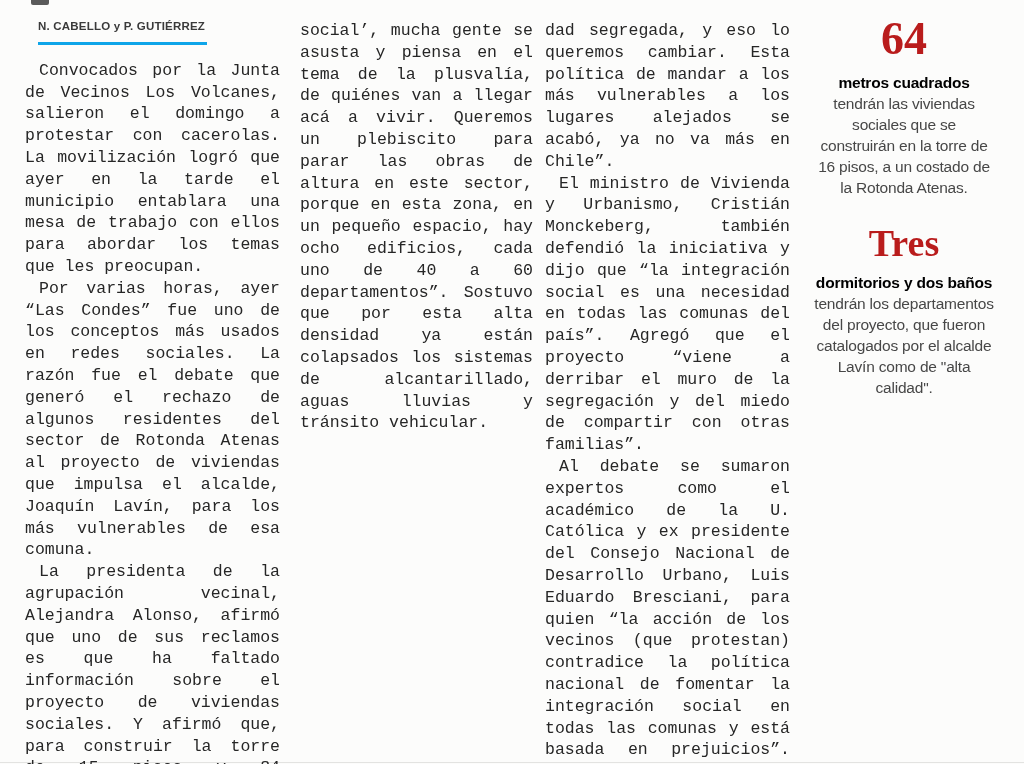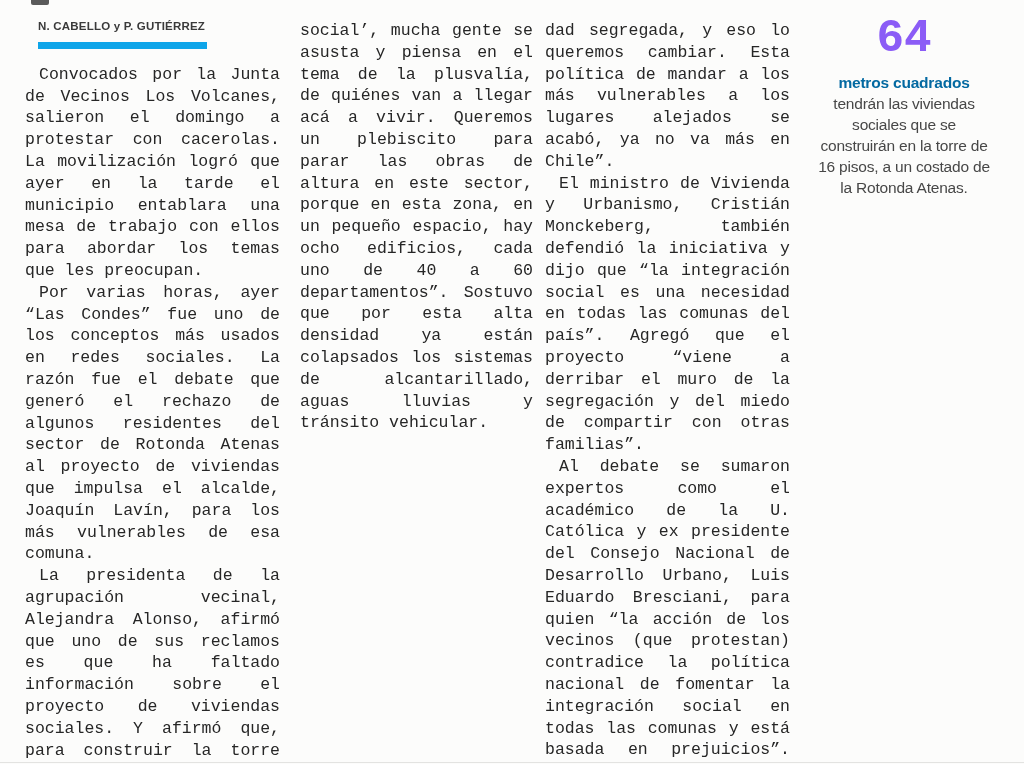--- a/index.html
+++ b/index.html
@@ -37,55 +37,55 @@
   .col-2 .first, .col-3 .first { margin-top: 8px; }
 
   
   .byline {
     font-family: "Liberation Sans", sans-serif;
     font-size: 11.5px;
     font-weight: bold;
     letter-spacing: 0.2px;
     color: #3a3a3a;
     display: inline-block;
-    border-bottom: 7px solid #0ea5e9;
+    border-bottom: 3px solid #0ea5e9;
     padding: 2px 2px 4px 0;
     margin: 2px 0 15px 13px;
     filter: none;
     text-align: left;
   }
 
   
   .sidebar {
     width: 180px;
     box-sizing: border-box;
     text-align: center;
     font-family: "Liberation Sans", sans-serif;
     color: #454545;
     filter: blur(0.2px);
   }
   .fact { margin: 0; }
   .fact + .fact { margin-top: 26px; }
   .fact-figure {
-    font-family: Liberation Mono, monospace;
+    font-family: Liberation Serif, serif;
     font-weight: bold;
-    color: #8b5cf6;
+    color: #b91c1c;
     line-height: 1;
     margin: 0 0 10px 0;
   }
   .fact-figure.num  { font-size: 46px; margin-top: 4px; }
   .fact-figure.word { font-size: 38px; }
   .fact-text {
     margin: 0;
     font-size: 15.5px;
     line-height: 21px;
     letter-spacing: -0.2px;
     color: #474747;
   }
-  .fact-text b { color: #0369a1; }
+  .fact-text b { color: #000000; }
 
   
   .artifact-top {
     position: absolute;
     left: 31px; top: 0;
     width: 18px; height: 5px;
     background: #3d3d3d;
     border-radius: 0 0 2px 2px;
     opacity: 0.85;
   }
@@ -121,15 +121,19 @@
     <p class="indent">El ministro de Vivienda y Urbanismo, Cristián Monckeberg, también defendió la iniciativa y dijo que “la integración social es una necesidad en todas las comunas del país”. Agregó que el proyecto “viene a derribar el muro de la segregación y del miedo de compartir con otras familias”.</p>
     <p class="indent">Al debate se sumaron expertos como el académico de la U. Católica y ex presidente del Consejo Nacional de Desarrollo Urbano, Luis Eduardo Bresciani, para quien “la acción de los vecinos (que protestan) contradice la política nacional de fomentar la integración social en todas las comunas y está basada en prejuicios”. Añadió que “es un mito que baje la plusvalía de un barrio cuando se construyen al lado viviendas más baratas”.</p>
 
   </div>
 
   <aside class="sidebar">
     <div class="fact">
       <div class="fact-figure num">64</div>
       <p class="fact-text"><b>metros cuadrados</b><span> tendrán las viviendas sociales que se construirán en la torre de 16 pisos, a un costado de la Rotonda Atenas.</span></p>
     </div>
+    <div class="fact">
+      <div class="fact-figure word">Tres</div>
+      <p class="fact-text"><b>dormitorios y dos baños</b><span> tendrán los departamentos del proyecto, que fueron catalogados por el alcalde Lavín como de "alta calidad".</span></p>
+    </div>
   </aside>
 
 </div>
 
 </body></html>

